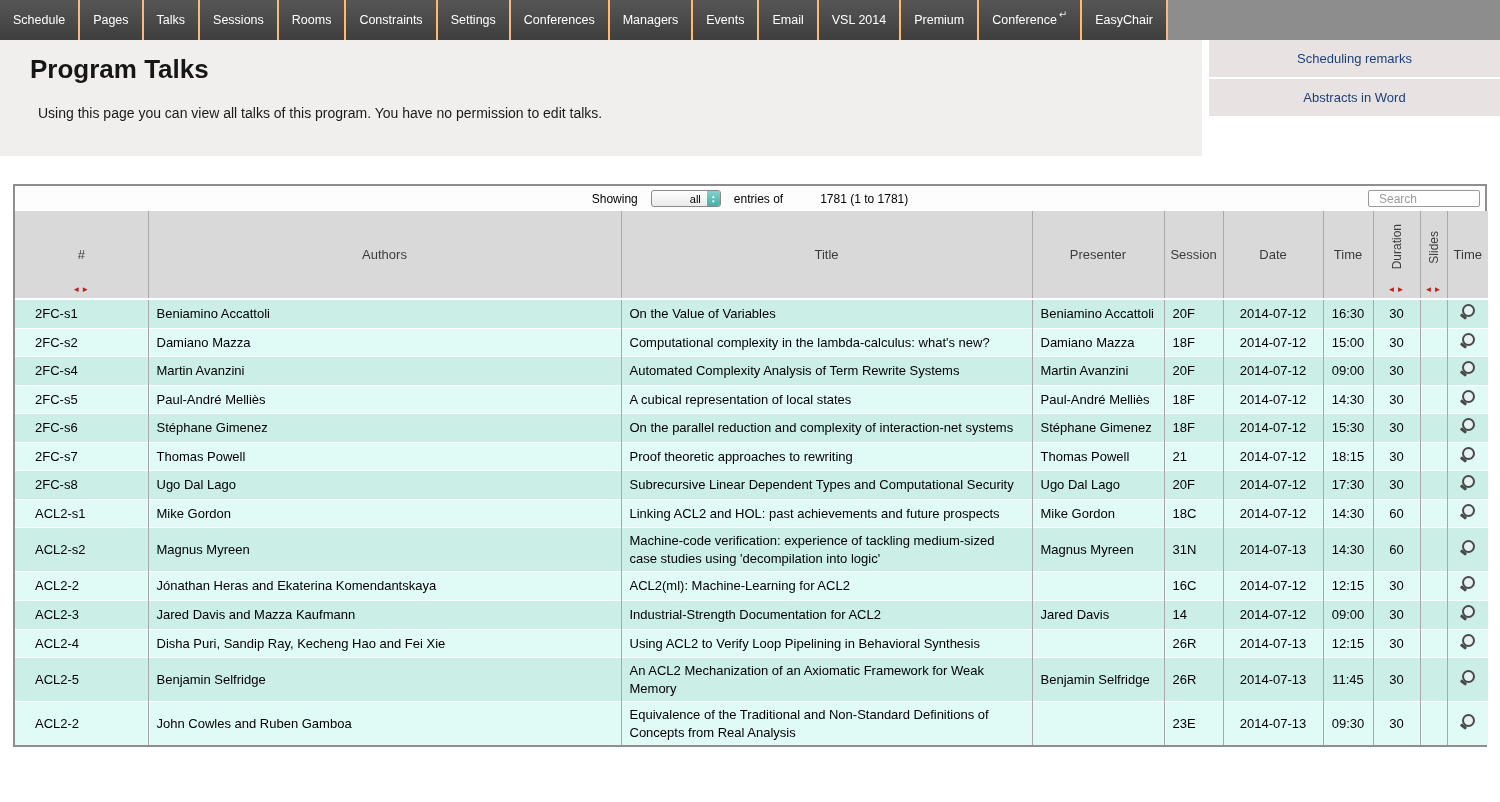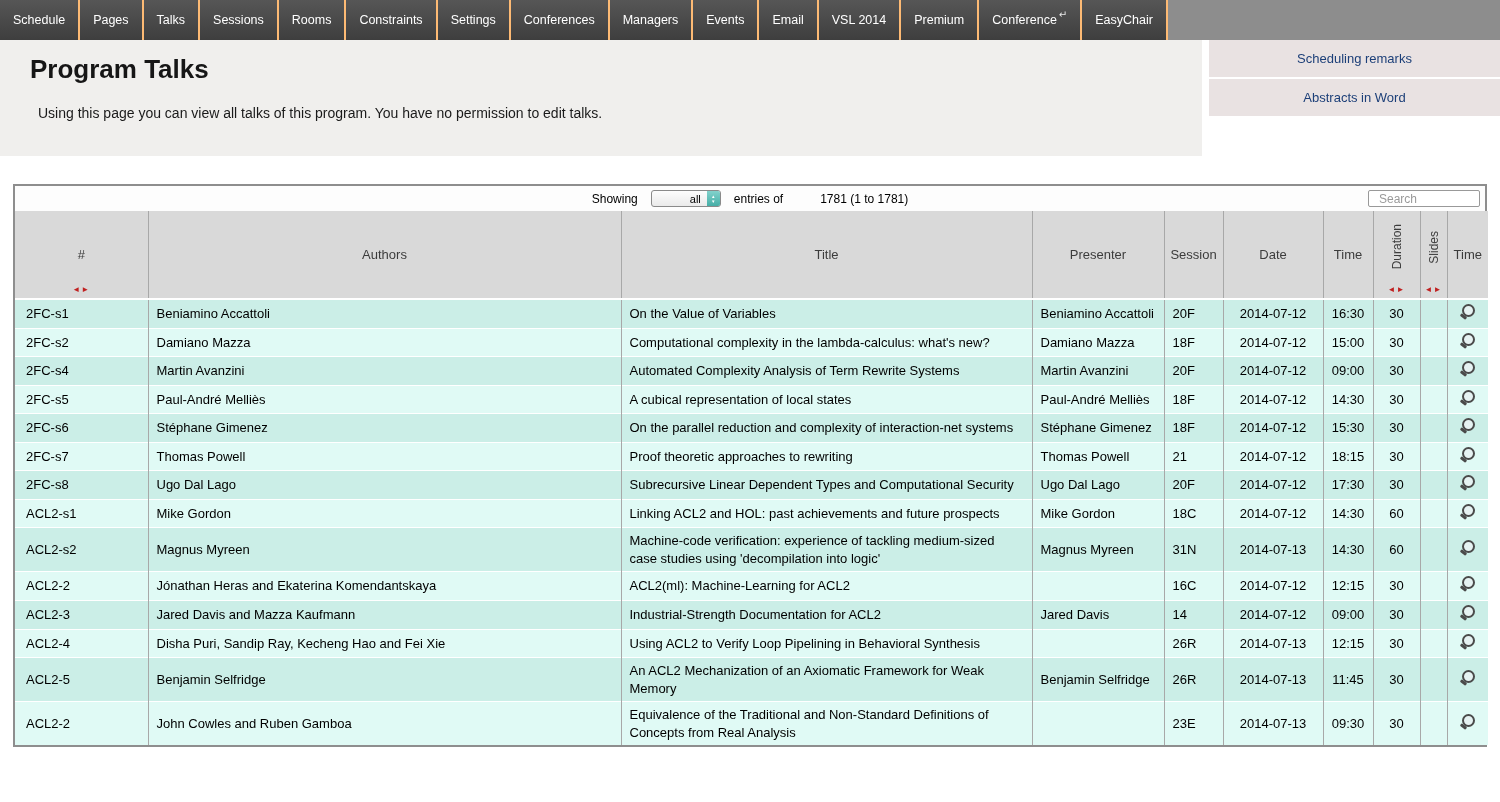--- a/index.html
+++ b/index.html
@@ -49,21 +49,21 @@
   .sort-arrows { position:absolute; bottom:4px; left:0; width:100%; text-align:center;
     color:#c02020; font-size:8px; letter-spacing:1px; cursor:pointer; }
   .vert-label { writing-mode:vertical-rl; transform:rotate(180deg); display:inline-block;
     font-size:12px; color:#3c3c3c; margin-bottom:12px; }
 
   tbody td { border-right:1px solid #a8a8a8; border-top:1px solid #fff; padding:4px 8px;
     vertical-align:middle; color:#000; line-height:1.35; overflow:hidden; }
   tbody td:last-child { border-right:none; }
   tbody tr:nth-child(odd)  { background:#cbeee7; }
   tbody tr:nth-child(even) { background:#e0faf5; }
-  .c-id { padding-left:11px; }
+  .c-id { padding-left:20px; }
   .ta-c { text-align:center; }
 
   
   .mag { display:inline-block; width:15px; height:15px; position:relative; cursor:pointer; }
   .mag::before { content:""; position:absolute; right:0; top:0; width:9px; height:9px;
     border:2px solid #4a4a4a; border-radius:50%; background:#e6f2f2; }
   .mag::after { content:""; position:absolute; left:0; bottom:1px; width:7px; height:3px;
     background:#4a4a4a; transform:rotate(38deg); border-radius:1px; }
 </style>
 </head>

